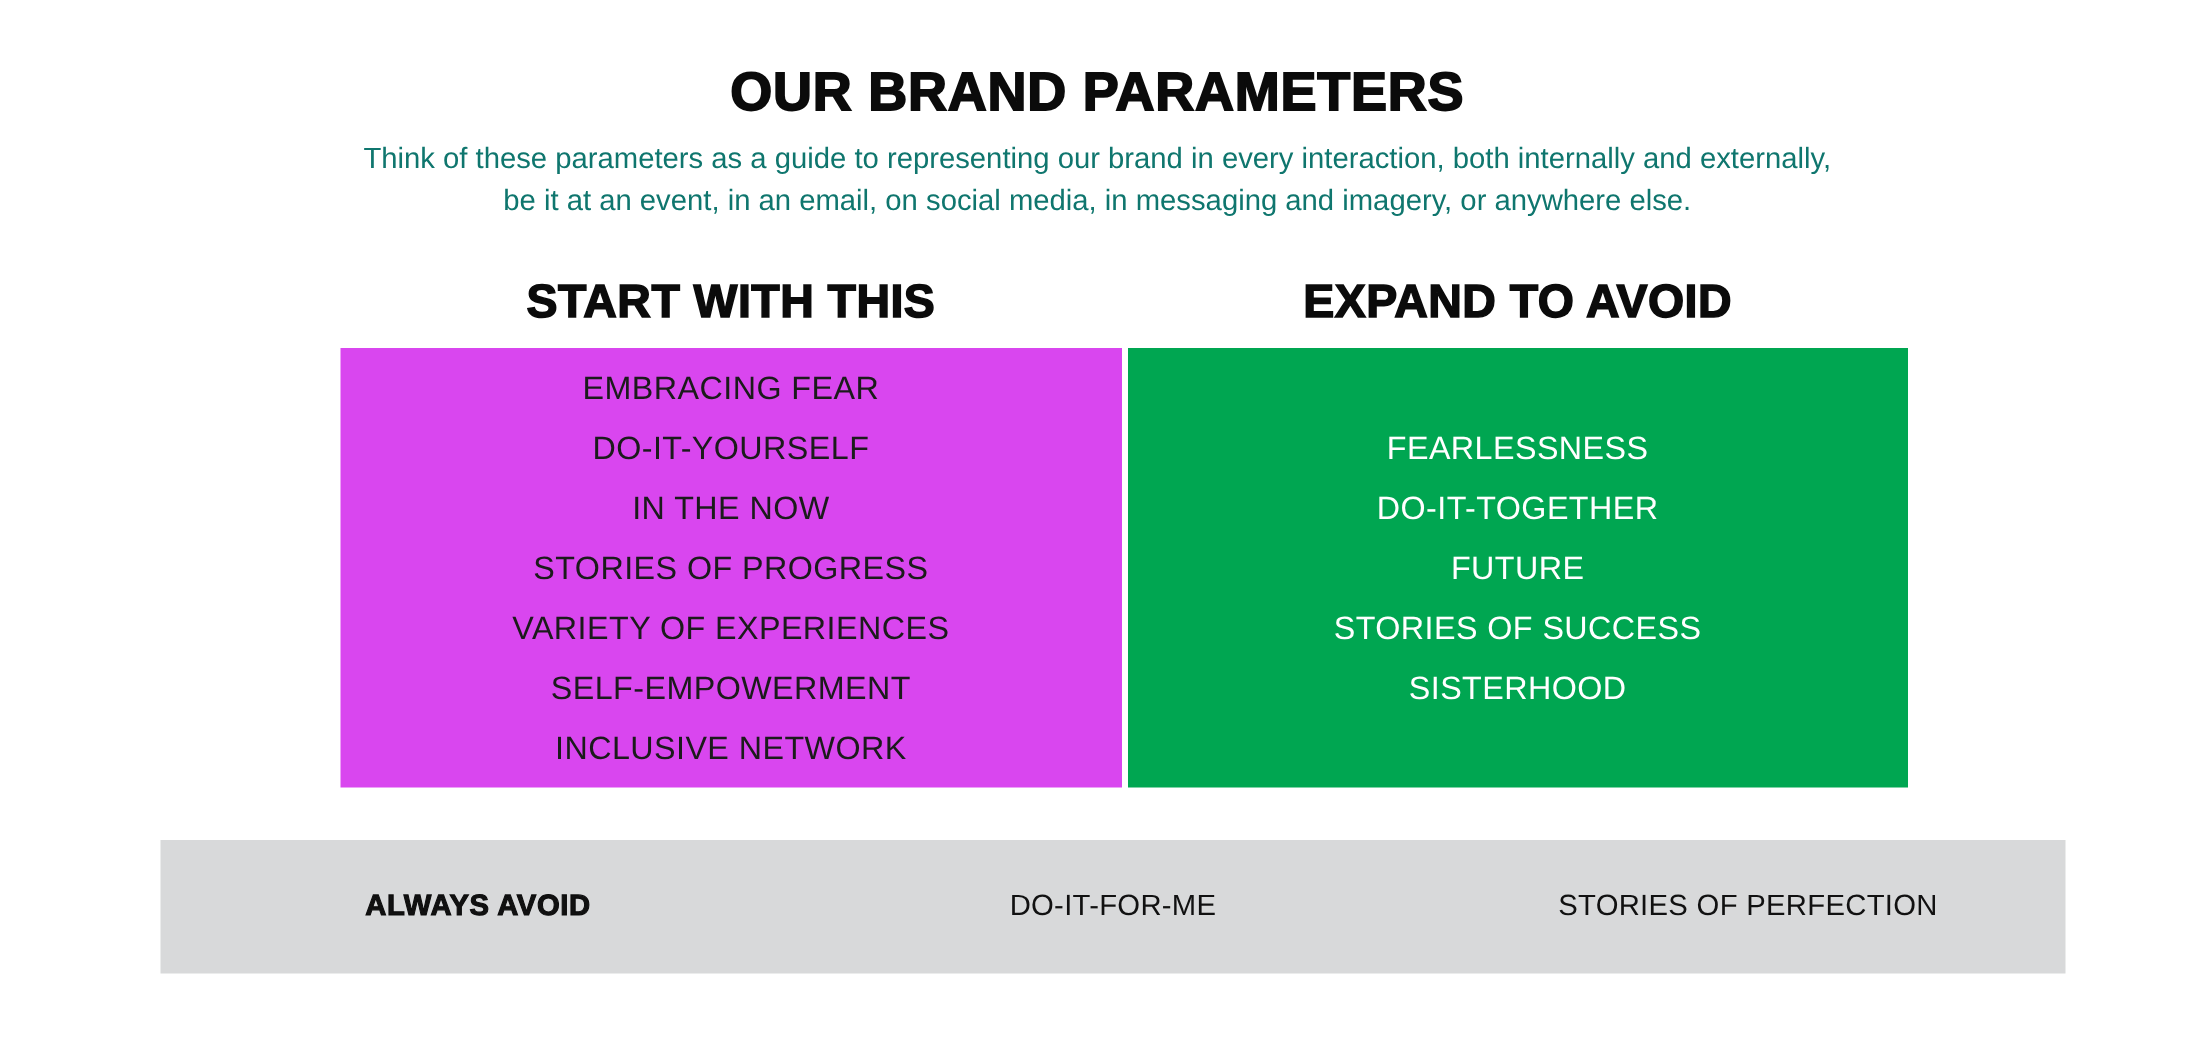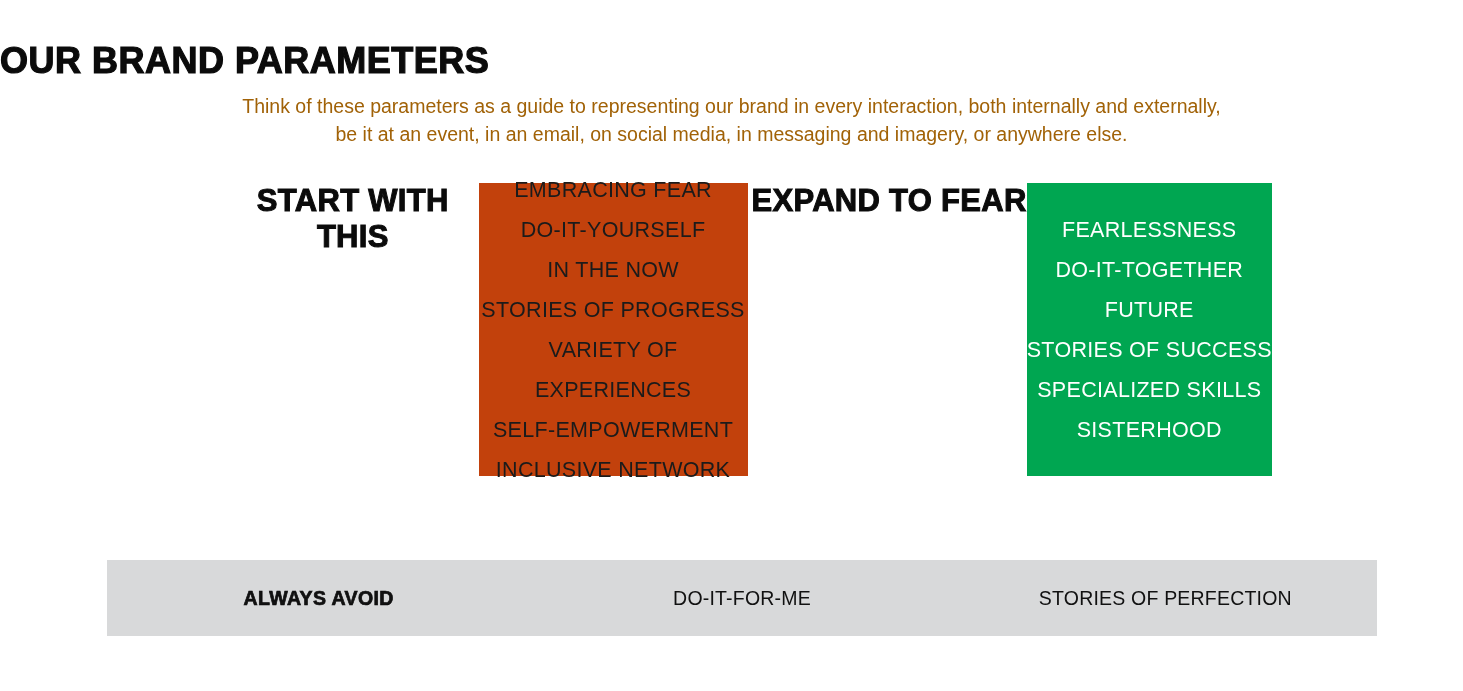--- a/index.html
+++ b/index.html
@@ -12,80 +12,80 @@
     color: #0d0d0d;
     overflow: hidden;
   }
   .page { position: absolute; inset: 0; }
 
   .title {
     position: absolute;
     top: 40px;
     left: 0;
     width: 100%;
-    text-align: left;
+    text-align: center;
     font-size: 36px;
     font-weight: bold;
     letter-spacing: 0.5px;
     color: #0b0b0b;
     -webkit-text-stroke: 1.2px #0b0b0b;
   }
 
   .subtitle {
     position: absolute;
     top: 92px;
     left: 0;
     width: 100%;
     text-align: center;
     font-size: 19.5px;
     line-height: 28px;
-    color: #a16207;
+    color: #0f766e;
     font-weight: normal;
   }
 
   .cols {
     position: absolute;
     left: 227px;
     top: 183px;
     width: 1045px;
     display: flex;
     gap: 4px;
   }
-  .col { flex: 1 1 0; display: flex; flex-direction: row; }
+  .col { flex: 1 1 0; display: flex; flex-direction: column; }
   .col-header {
     height: 49px;
     text-align: center;
     font-size: 31px;
     font-weight: bold;
     letter-spacing: 0.3px;
     color: #0b0b0b;
     -webkit-text-stroke: 1px #0b0b0b;
   }
   .box {
     height: 293px;
     display: flex;
     flex-direction: column;
     justify-content: center;
     text-align: center;
   }
-  .box-light { background: #c2410c; color: #1b1b1b; }
+  .box-light { background: #d946ef; color: #1b1b1b; }
   .box-dark  { background: #00a651; color: #ffffff; align-items: center; }
   .box-item {
     font-size: 21.5px;
     line-height: 40px;
     letter-spacing: 0.3px;
     font-weight: normal;
   }
 
   .avoid-bar {
     position: absolute;
     left: 107px;
     top: 560px;
     width: 1270px;
-    height: 76px;
+    height: 89px;
     background: #d8d9da;
     display: flex;
     align-items: center;
   }
   .avoid-cell {
     flex: 1 1 0;
     text-align: center;
     font-size: 19.5px;
     color: #111111;
     letter-spacing: 0.2px;
@@ -117,27 +117,26 @@
         <div class="box-item">DO-IT-YOURSELF</div>
         <div class="box-item">IN THE NOW</div>
         <div class="box-item">STORIES OF PROGRESS</div>
         <div class="box-item">VARIETY OF EXPERIENCES</div>
         <div class="box-item">SELF-EMPOWERMENT</div>
         <div class="box-item">INCLUSIVE NETWORK</div>
       </div>
     </div>
 
     <div class="col">
-      <div class="col-header">EXPAND TO FEAR</div>
+      <div class="col-header">EXPAND TO AVOID</div>
       <div class="box box-dark">
         <div class="box-item">FEARLESSNESS</div>
         <div class="box-item">DO-IT-TOGETHER</div>
         <div class="box-item">FUTURE</div>
         <div class="box-item">STORIES OF SUCCESS</div>
-        <div class="box-item">SPECIALIZED SKILLS</div>
         <div class="box-item">SISTERHOOD</div>
       </div>
     </div>
 
   </div>
 
   <div class="avoid-bar">
     <div class="avoid-cell avoid-label">ALWAYS AVOID</div>
     <div class="avoid-cell">DO-IT-FOR-ME</div>
     <div class="avoid-cell">STORIES OF PERFECTION</div>

